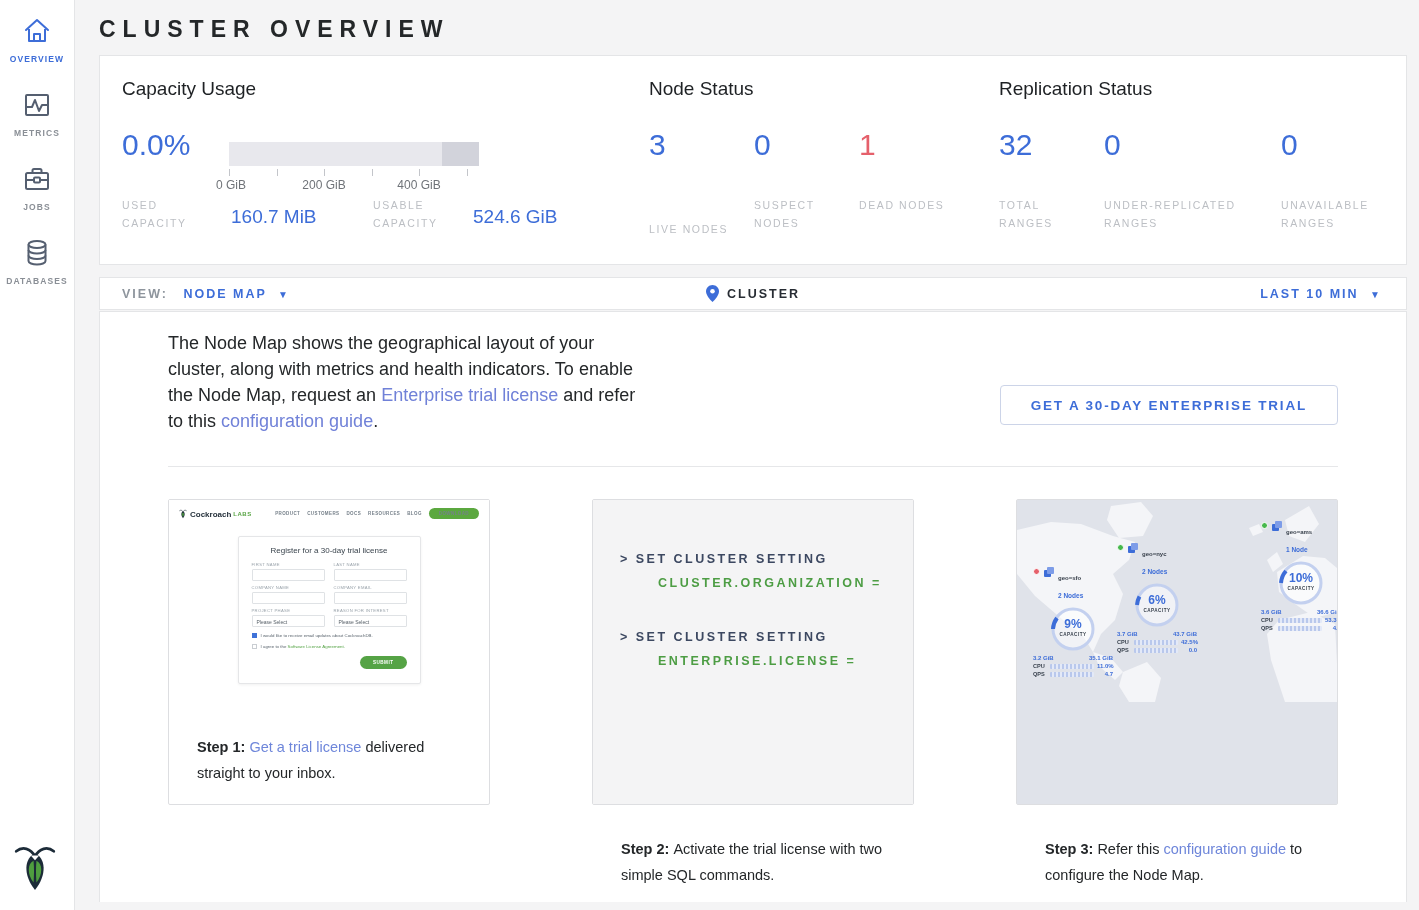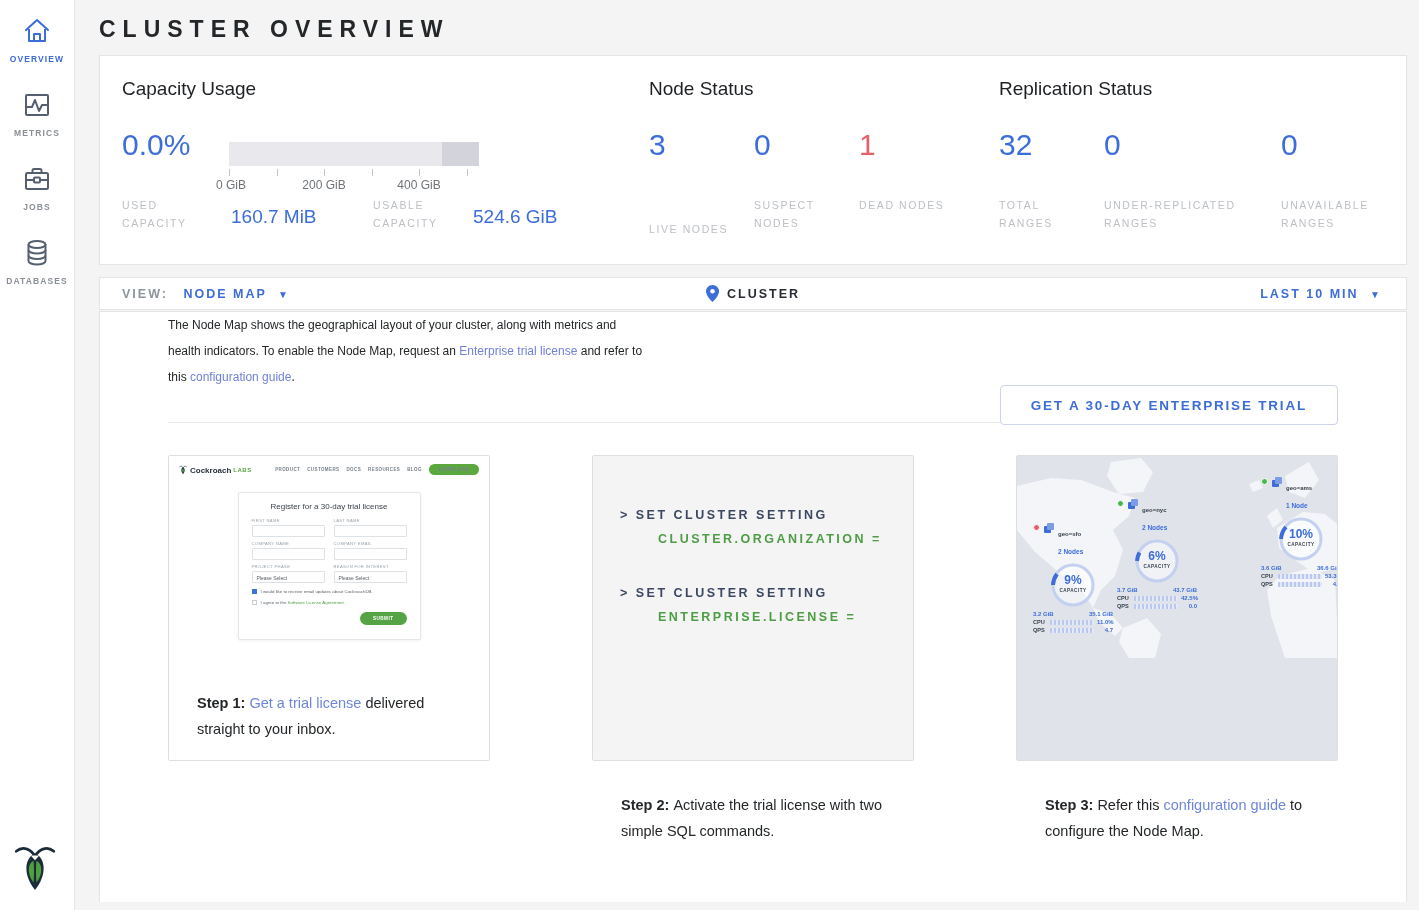--- a/index.html
+++ b/index.html
@@ -58,21 +58,21 @@
   .viewbar .left { padding-left:22px; width:420px; }
   .viewbar .center { flex:1; display:flex; align-items:center; justify-content:center; color:#272c33; }
   .viewbar .right { width:420px; text-align:right; padding-right:26px; color:#3d6dd8; cursor:pointer; }
   .vb-gray { color:#8e959d; }
   .vb-blue { color:#3d6dd8; cursor:pointer; }
   .caret { font-size:10px; color:#3d6dd8; margin-left:6px; letter-spacing:0; }
   .pin { width:13px; height:17px; margin-right:8px; }
   
   .main-panel { margin-top:1px; height:593px; padding:0 68px; }
   .nm-title { font-size:21px; font-weight:600; color:#1e2124; padding-top:66px; }
-  .nm-desc { width:478px; font-size:12px; line-height:26px; color:#242729; }
+  .nm-desc { margin-top:18px; width:478px; font-size:18px; line-height:26px; color:#242729; }
   .lnk { color:#7081d8; cursor:pointer; text-decoration:none; }
   .lnk2 { color:#6e86da; cursor:pointer; }
   .trial-btn {
     position:absolute; right:68px; top:73px; height:40px; padding:0 30px;
     background:#fff; border:1px solid #ccd4e8; border-radius:4px;
     font-family:"Liberation Sans", sans-serif;
     font-size:13.5px; letter-spacing:1.8px; font-weight:bold; color:#3d6dd8; cursor:pointer;
   }
   .divider { border:none; border-top:1px solid #e6e7e9; margin-top:32px; }
   .steps { display:flex; justify-content:space-between; margin-top:32px; }

